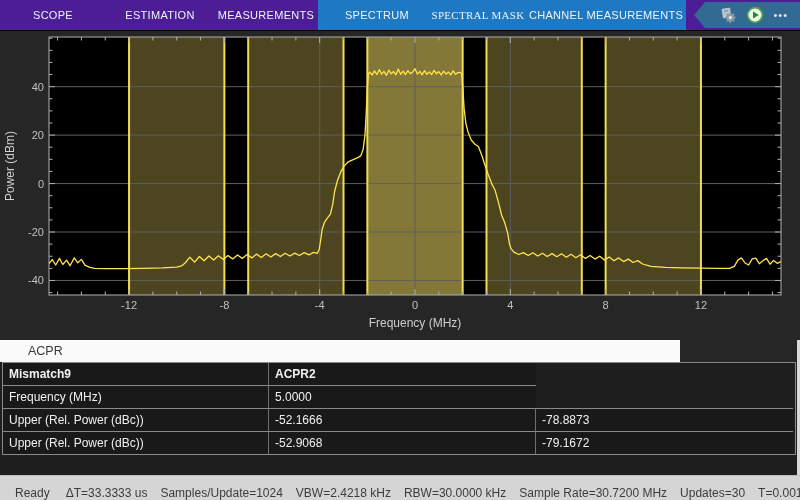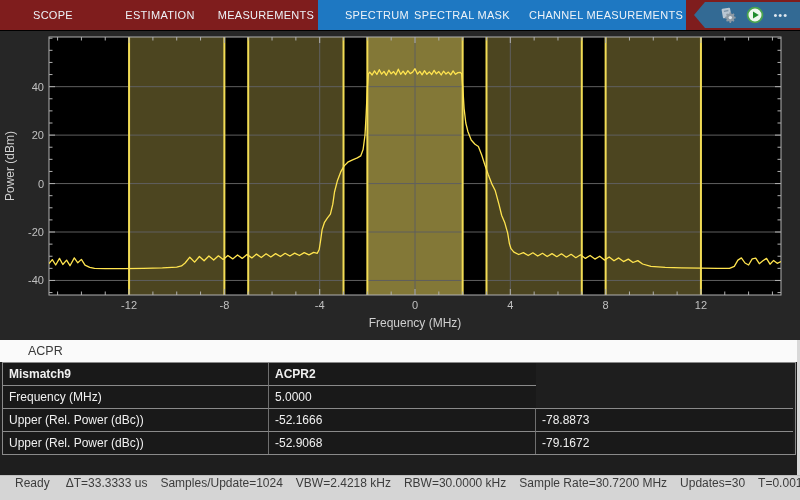--- a/index.html
+++ b/index.html
@@ -1,66 +1,66 @@
 <!DOCTYPE html>
 <html><head>
 <meta charset="utf-8">
 <style>
   html,body{margin:0;padding:0}
   body{width:800px;height:500px;position:relative;overflow:hidden;
        font-family:"Liberation Sans",sans-serif;background:#262626}
 
   
   .toolstrip{position:absolute;top:0;left:0;width:800px;height:30px;
-             background:#7f1d1d;border-bottom:1px solid #000;z-index:5}
+             background:#4c1d95;border-bottom:1px solid #000;z-index:5}
   .hl-strip{position:absolute;top:0;left:318px;width:368px;height:30px;background:#1e78c2}
   .tab{position:absolute;top:0;height:30px;line-height:30px;transform:translateX(-50%);
        color:#eef3f8;font-size:11px;letter-spacing:.3px;white-space:nowrap;cursor:default}
   .banner{position:absolute;top:2px;left:694px;width:106px;height:26px;background:#336a94;
           clip-path:polygon(11px 0,100% 0,100% 100%,11px 100%,0 50%);
           display:flex;align-items:center;justify-content:flex-end;gap:9px;
           padding-right:12px;box-sizing:border-box}
   .banner .ic{display:flex;align-items:center;cursor:pointer}
   .ellipsis{color:#dfe7ee;font-size:11px;letter-spacing:1px;line-height:26px;cursor:pointer}
 
   
   .figure{position:absolute;top:30px;left:0;width:800px;height:310px;background:#262626}
 
   
-  .white-strip{position:absolute;top:340px;left:0;width:800px;height:22px;background:#fafafa}
+  .white-strip{position:absolute;top:340px;left:0;width:680px;height:22px;background:#fafafa}
   .acpr-title{position:absolute;left:28px;top:0;line-height:22px;font-size:12.5px;color:#3a3a3a}
   .meas-panel{position:absolute;top:362px;left:0;width:800px;height:113px;background:#1e1e1e}
   .acpr-table{position:absolute;left:2px;top:0;width:794px;border:1px solid #8a8a8a;box-sizing:border-box}
   .trow{display:grid;grid-template-columns:266px 267px 257px}
   .cell{height:22px;line-height:22px;background:#191919;color:#f0f0f0;font-size:12px;
         padding-left:6px;border-right:1px solid #6f6f6f;border-top:1px solid #8a8a8a;
         overflow:hidden;white-space:nowrap}
   .trow:first-child .cell{border-top:none;font-weight:bold}
   .trow .cell:last-child{border-right:none}
   .scroll-sliver{position:absolute;top:340px;left:797px;width:3px;height:135px;background:#d9d9d9}
 
   
   .statusbar{position:absolute;top:475px;left:0;width:800px;height:25px;background:#d5d5d5;
-             border-top:1px solid #c0c0c0;display:flex;align-items:flex-start;
+             border-top:1px solid #c0c0c0;display:flex;align-items:flex-end;
              font-size:12px;color:#3c3c3c;box-sizing:border-box}
   .status-left{margin-left:15px;margin-right:16px}
   .status-item{margin-right:13px;white-space:nowrap}
   .spacer{flex:1}
 </style>
 </head>
 <body>
 
 <div class="toolstrip">
   <div class="hl-strip"></div>
   <div>
       <div class="tab" style="left: 53px;">SCOPE</div>
       <div class="tab" style="left: 160px;">ESTIMATION</div>
       <div class="tab" style="left: 266px;">MEASUREMENTS</div>
       <div class="tab" style="left: 377px;">SPECTRUM</div>
-      <div class="tab" style="left: 462px;">SPECTRAL MASK</div>
+      <div class="tab" style="left: 478px; font-family: Liberation Serif, serif;">SPECTRAL MASK</div>
       <div class="tab" style="left: 606px;">CHANNEL MEASUREMENTS</div>
     </div>
   <div class="banner">
     <span class="ic">
       <svg width="18" height="18" viewBox="0 0 18 18">
         <rect x="3.2" y="2.2" width="8.6" height="9.6" rx="1" fill="#b9c6d2" transform="rotate(-10 7.5 7)"></rect>
         <rect x="5.2" y="4.2" width="4.6" height="1.4" fill="#7f95a8" transform="rotate(-10 7.5 7)"></rect>
         <circle cx="11.3" cy="11.6" r="4.1" fill="#8e9aa4"></circle>
         <g stroke="#8e9aa4" stroke-width="1.6">
           <line x1="11.3" y1="6.3" x2="11.3" y2="16.9"></line>

